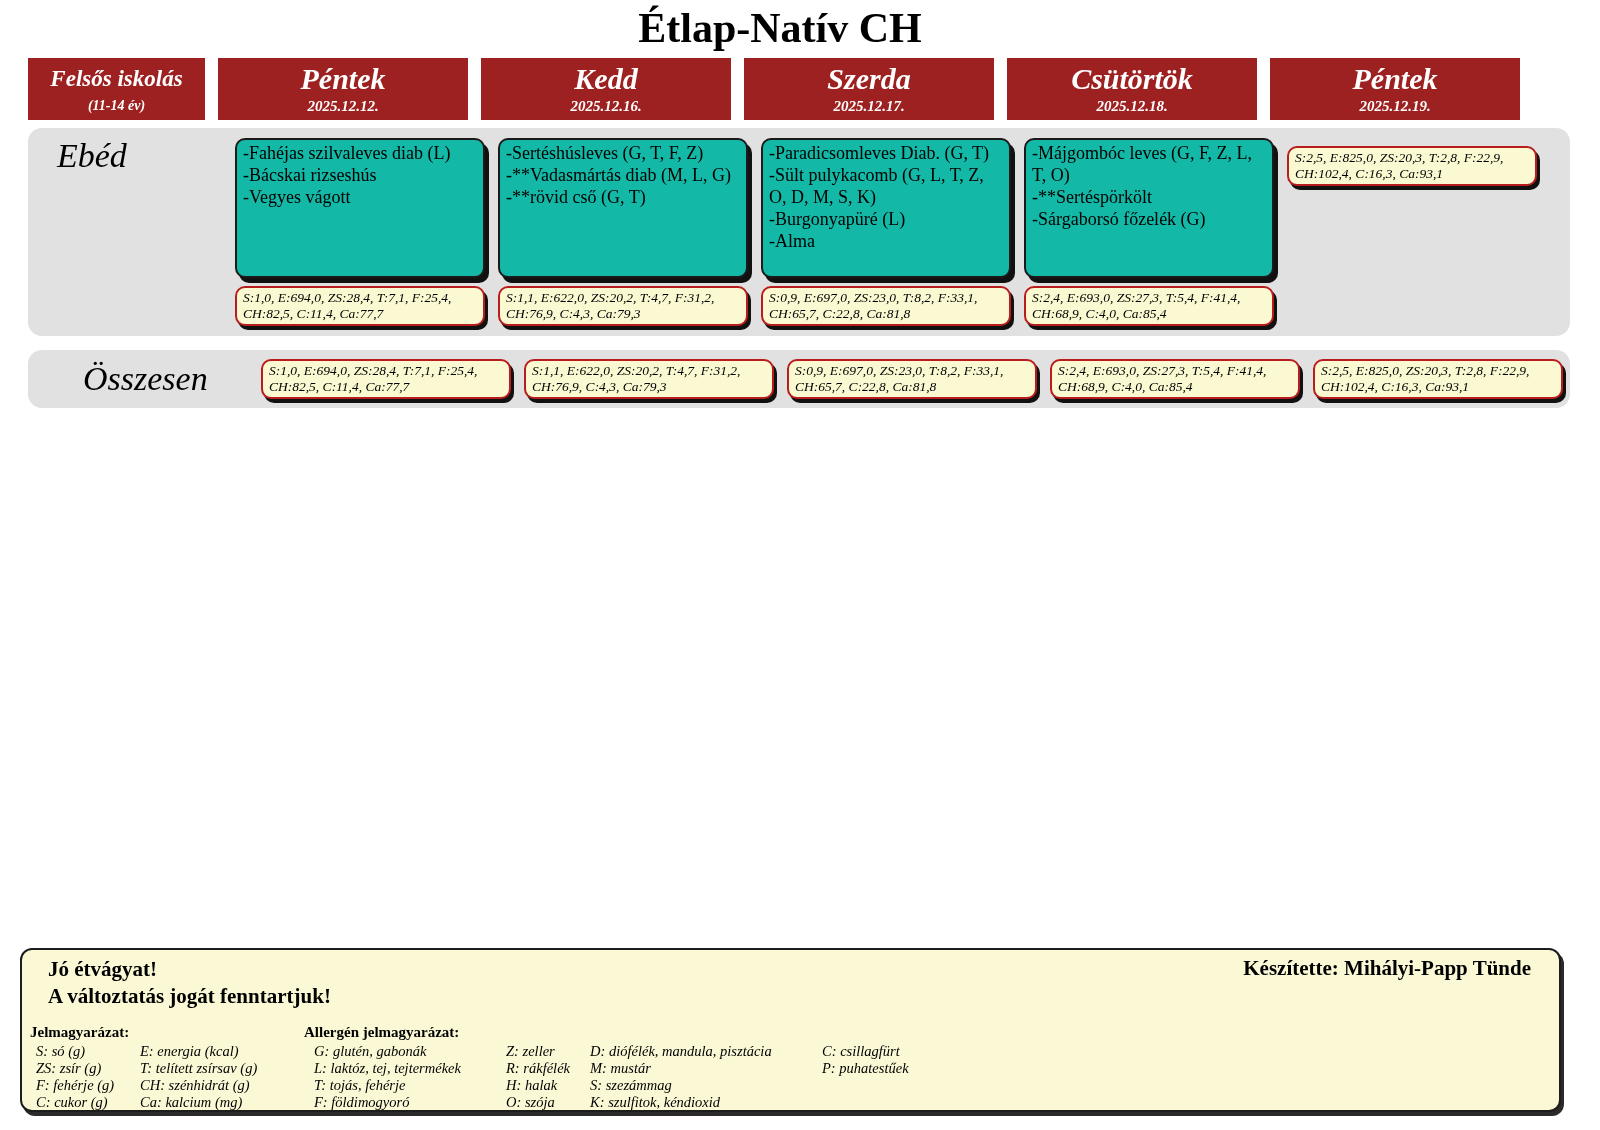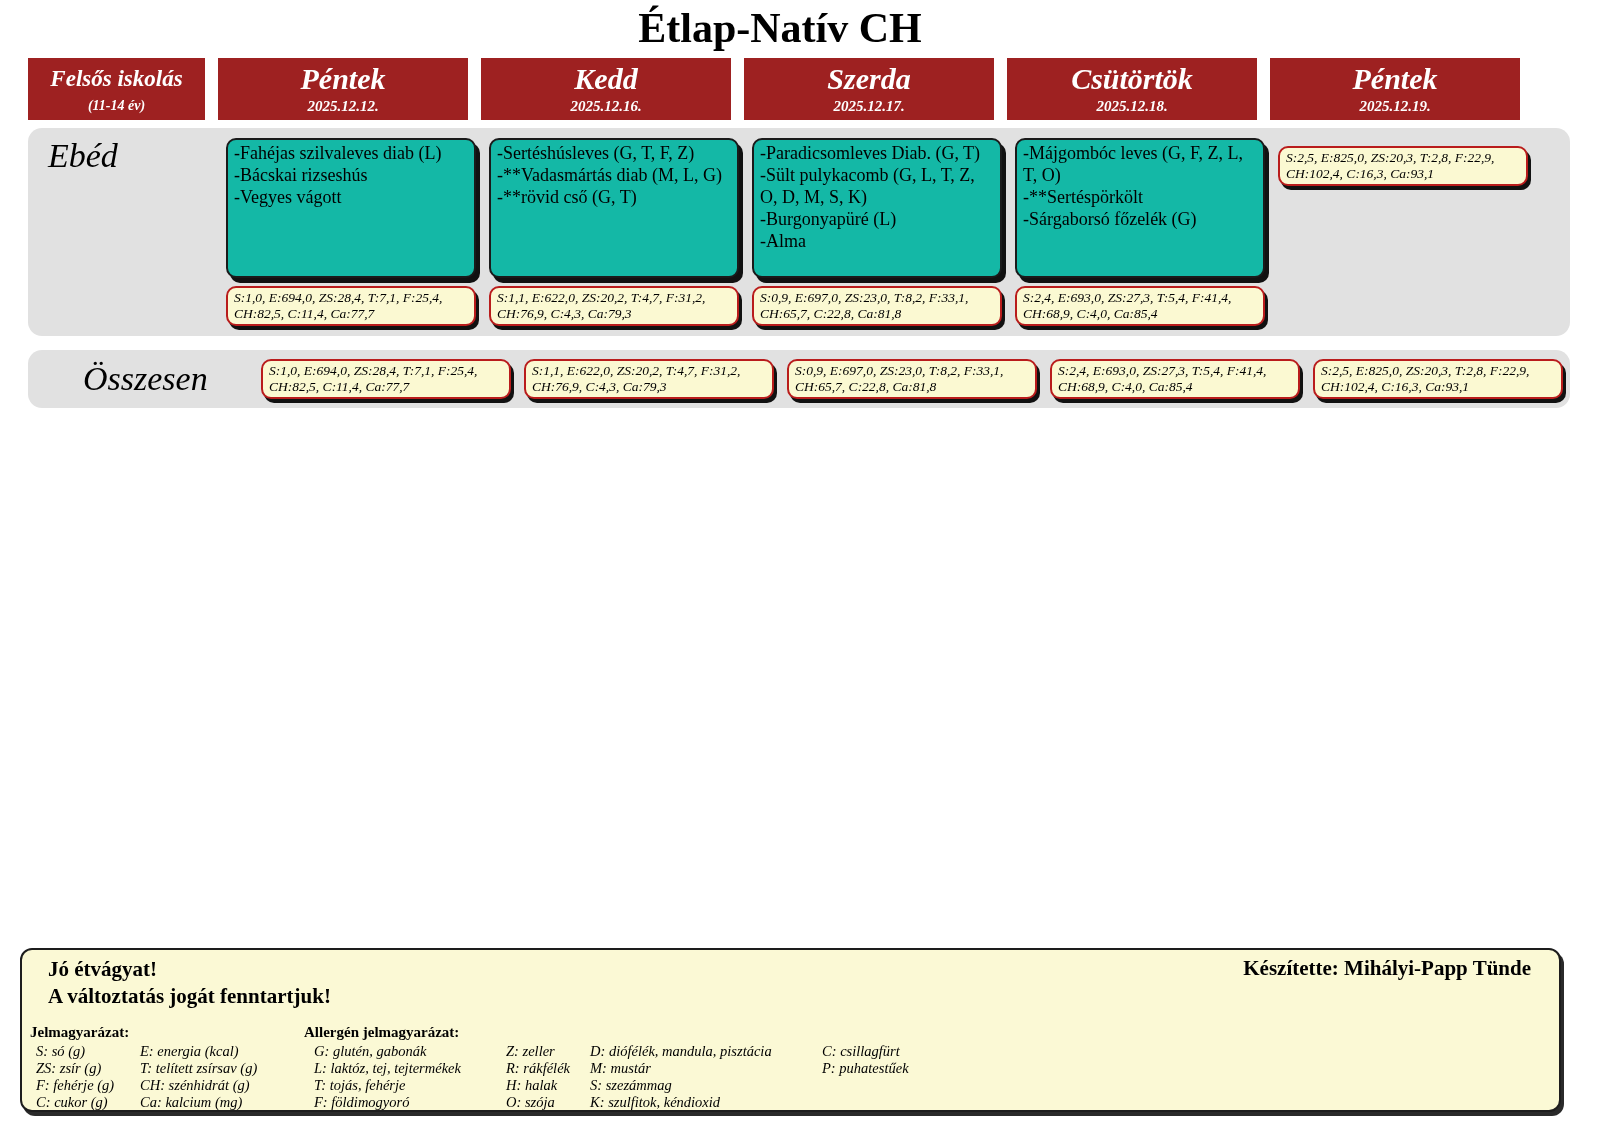--- a/index.html
+++ b/index.html
@@ -37,21 +37,21 @@
   .day-name   { font-size:30px; line-height:36px; padding-top:3px; }
   .day-date   { font-size:15px; line-height:18px; }
 
   .rowband {
     background:#E1E1E1;
     border-radius:14px;
     margin-left:28px;
     width:1542px;
     box-sizing:border-box;
   }
-  .lunch-row { margin-top:8px; padding:10px 0 10px 8px; }
+  .lunch-row { margin-top:8px; padding:10px 0 10px 17px; }
   .total-row { margin-top:14px; padding:9px 0 9px 0; }
   .total-row .grid { align-items:center;padding-left:43px; }
 
   .row-label {
     font-style:italic;
     font-size:34px;
     padding-left:12px;
     line-height:1.05;
   }
   .menu-box {

